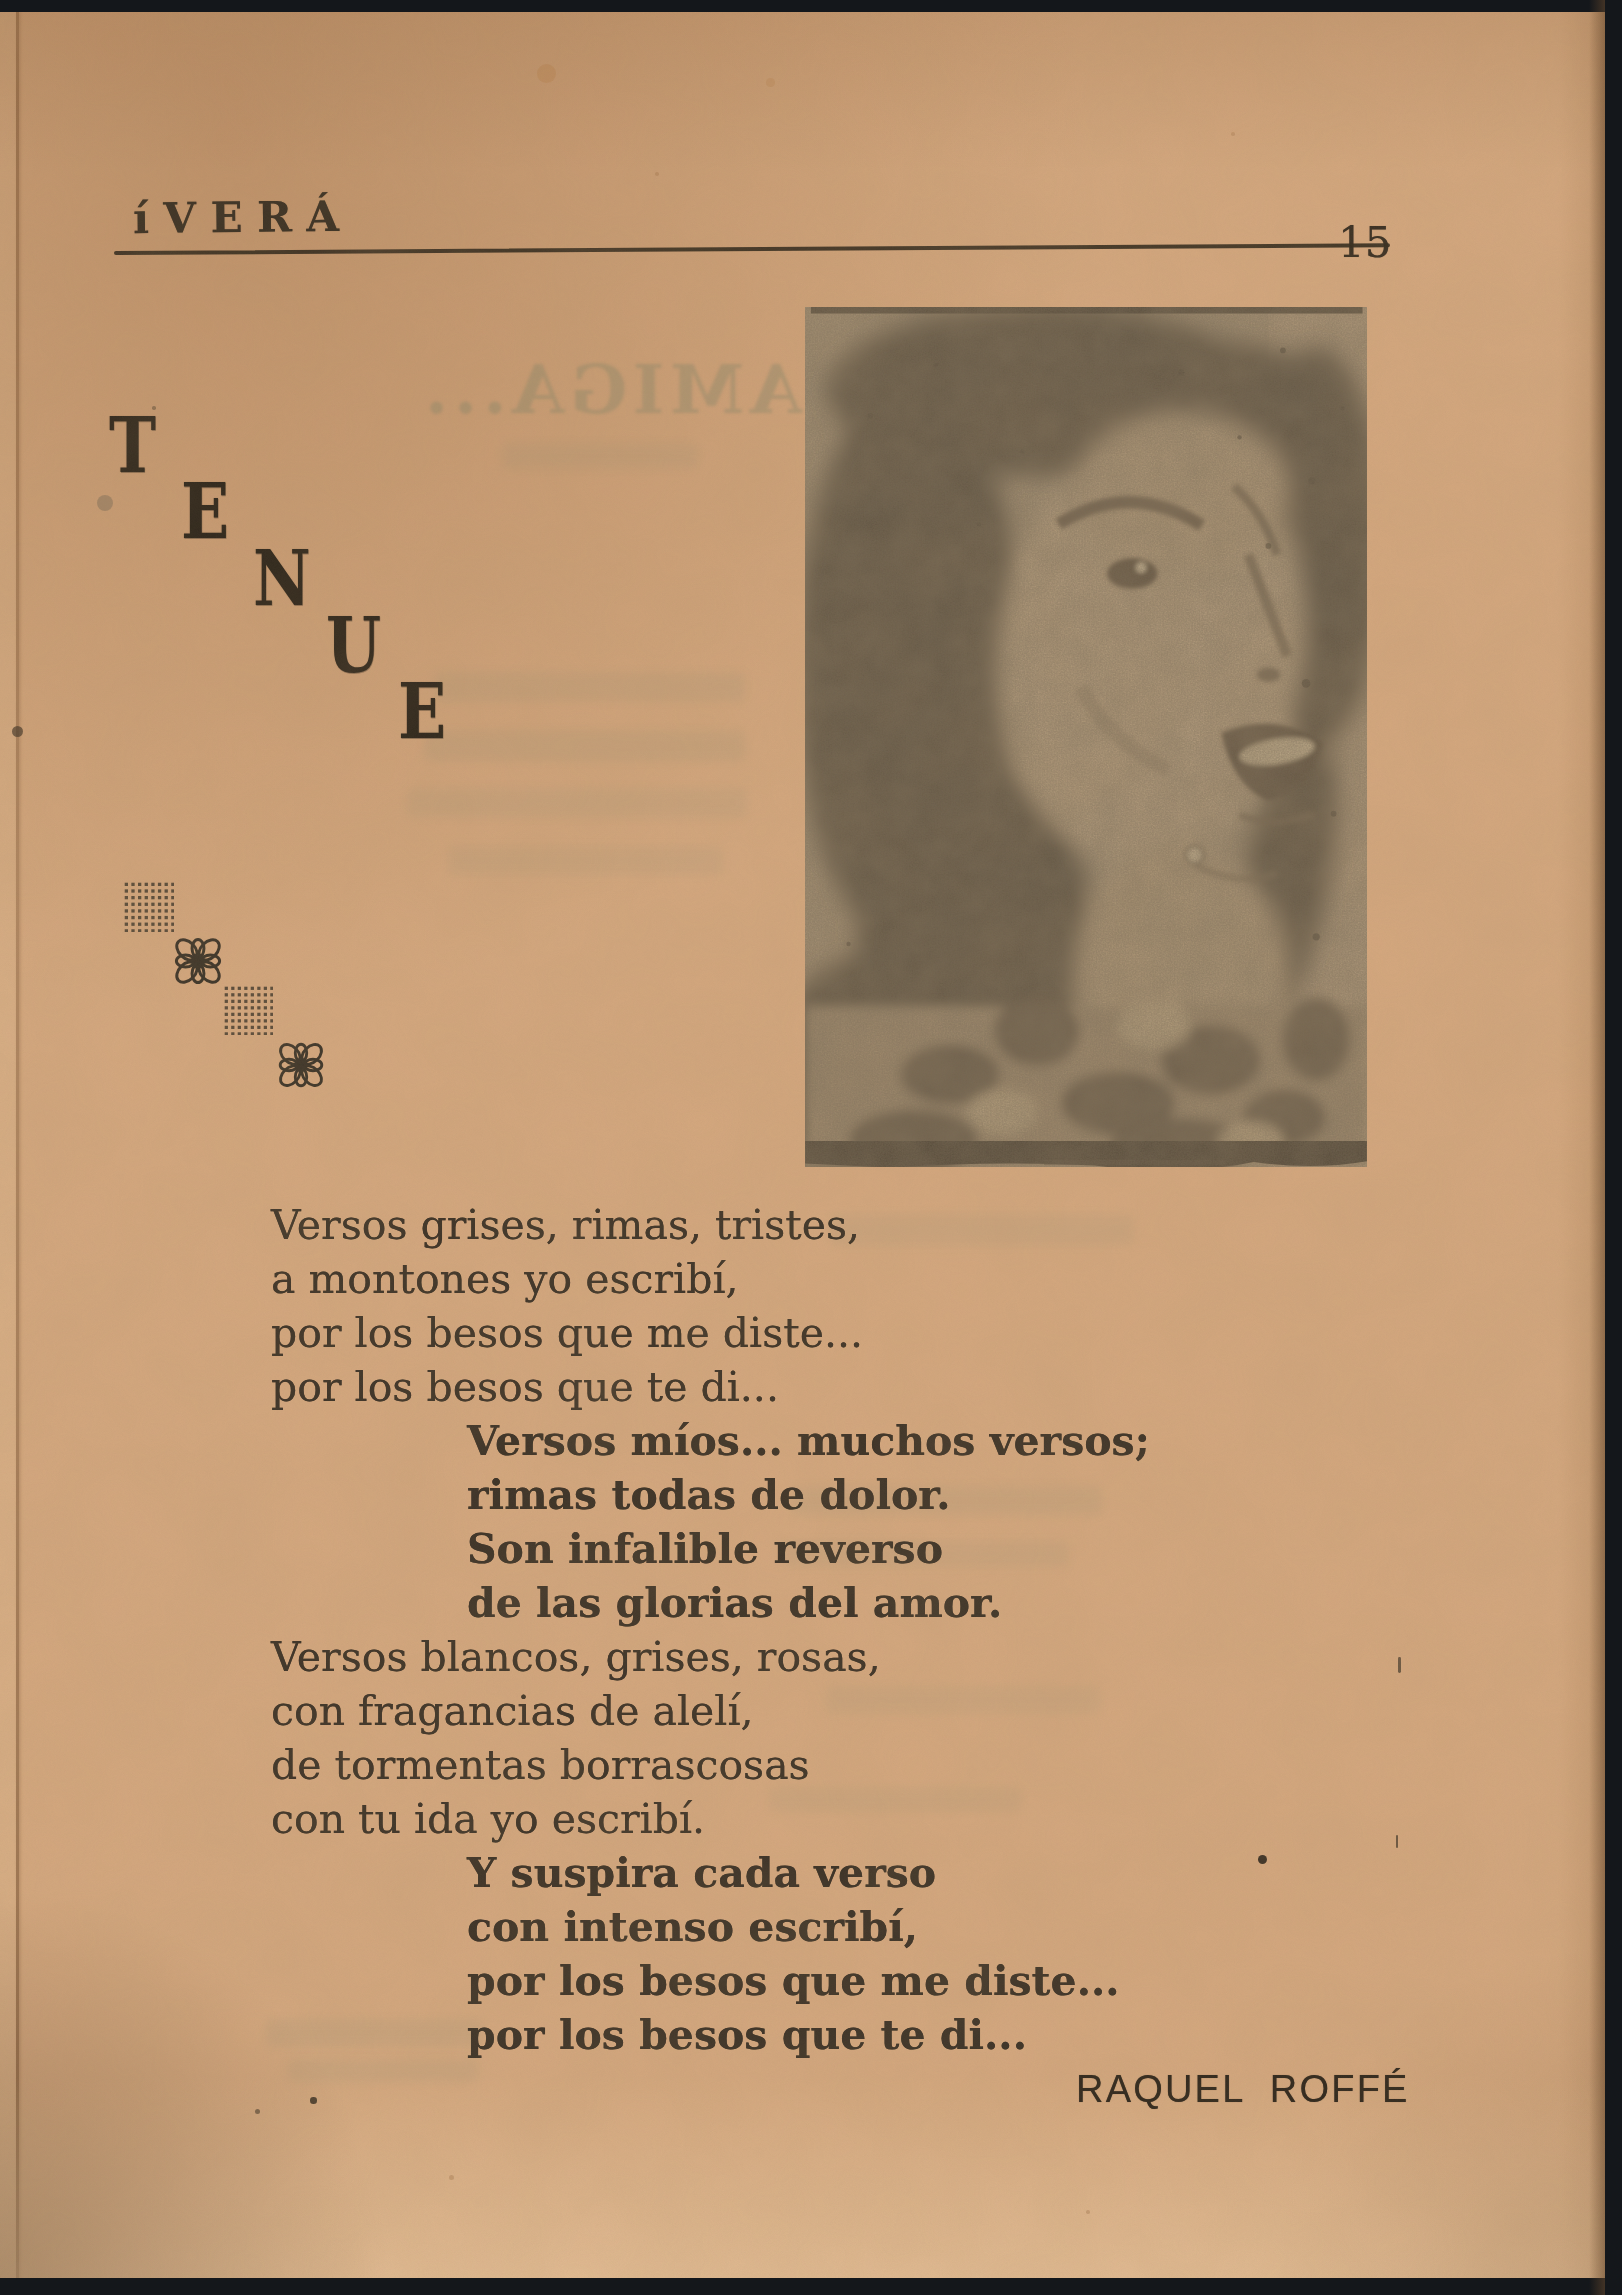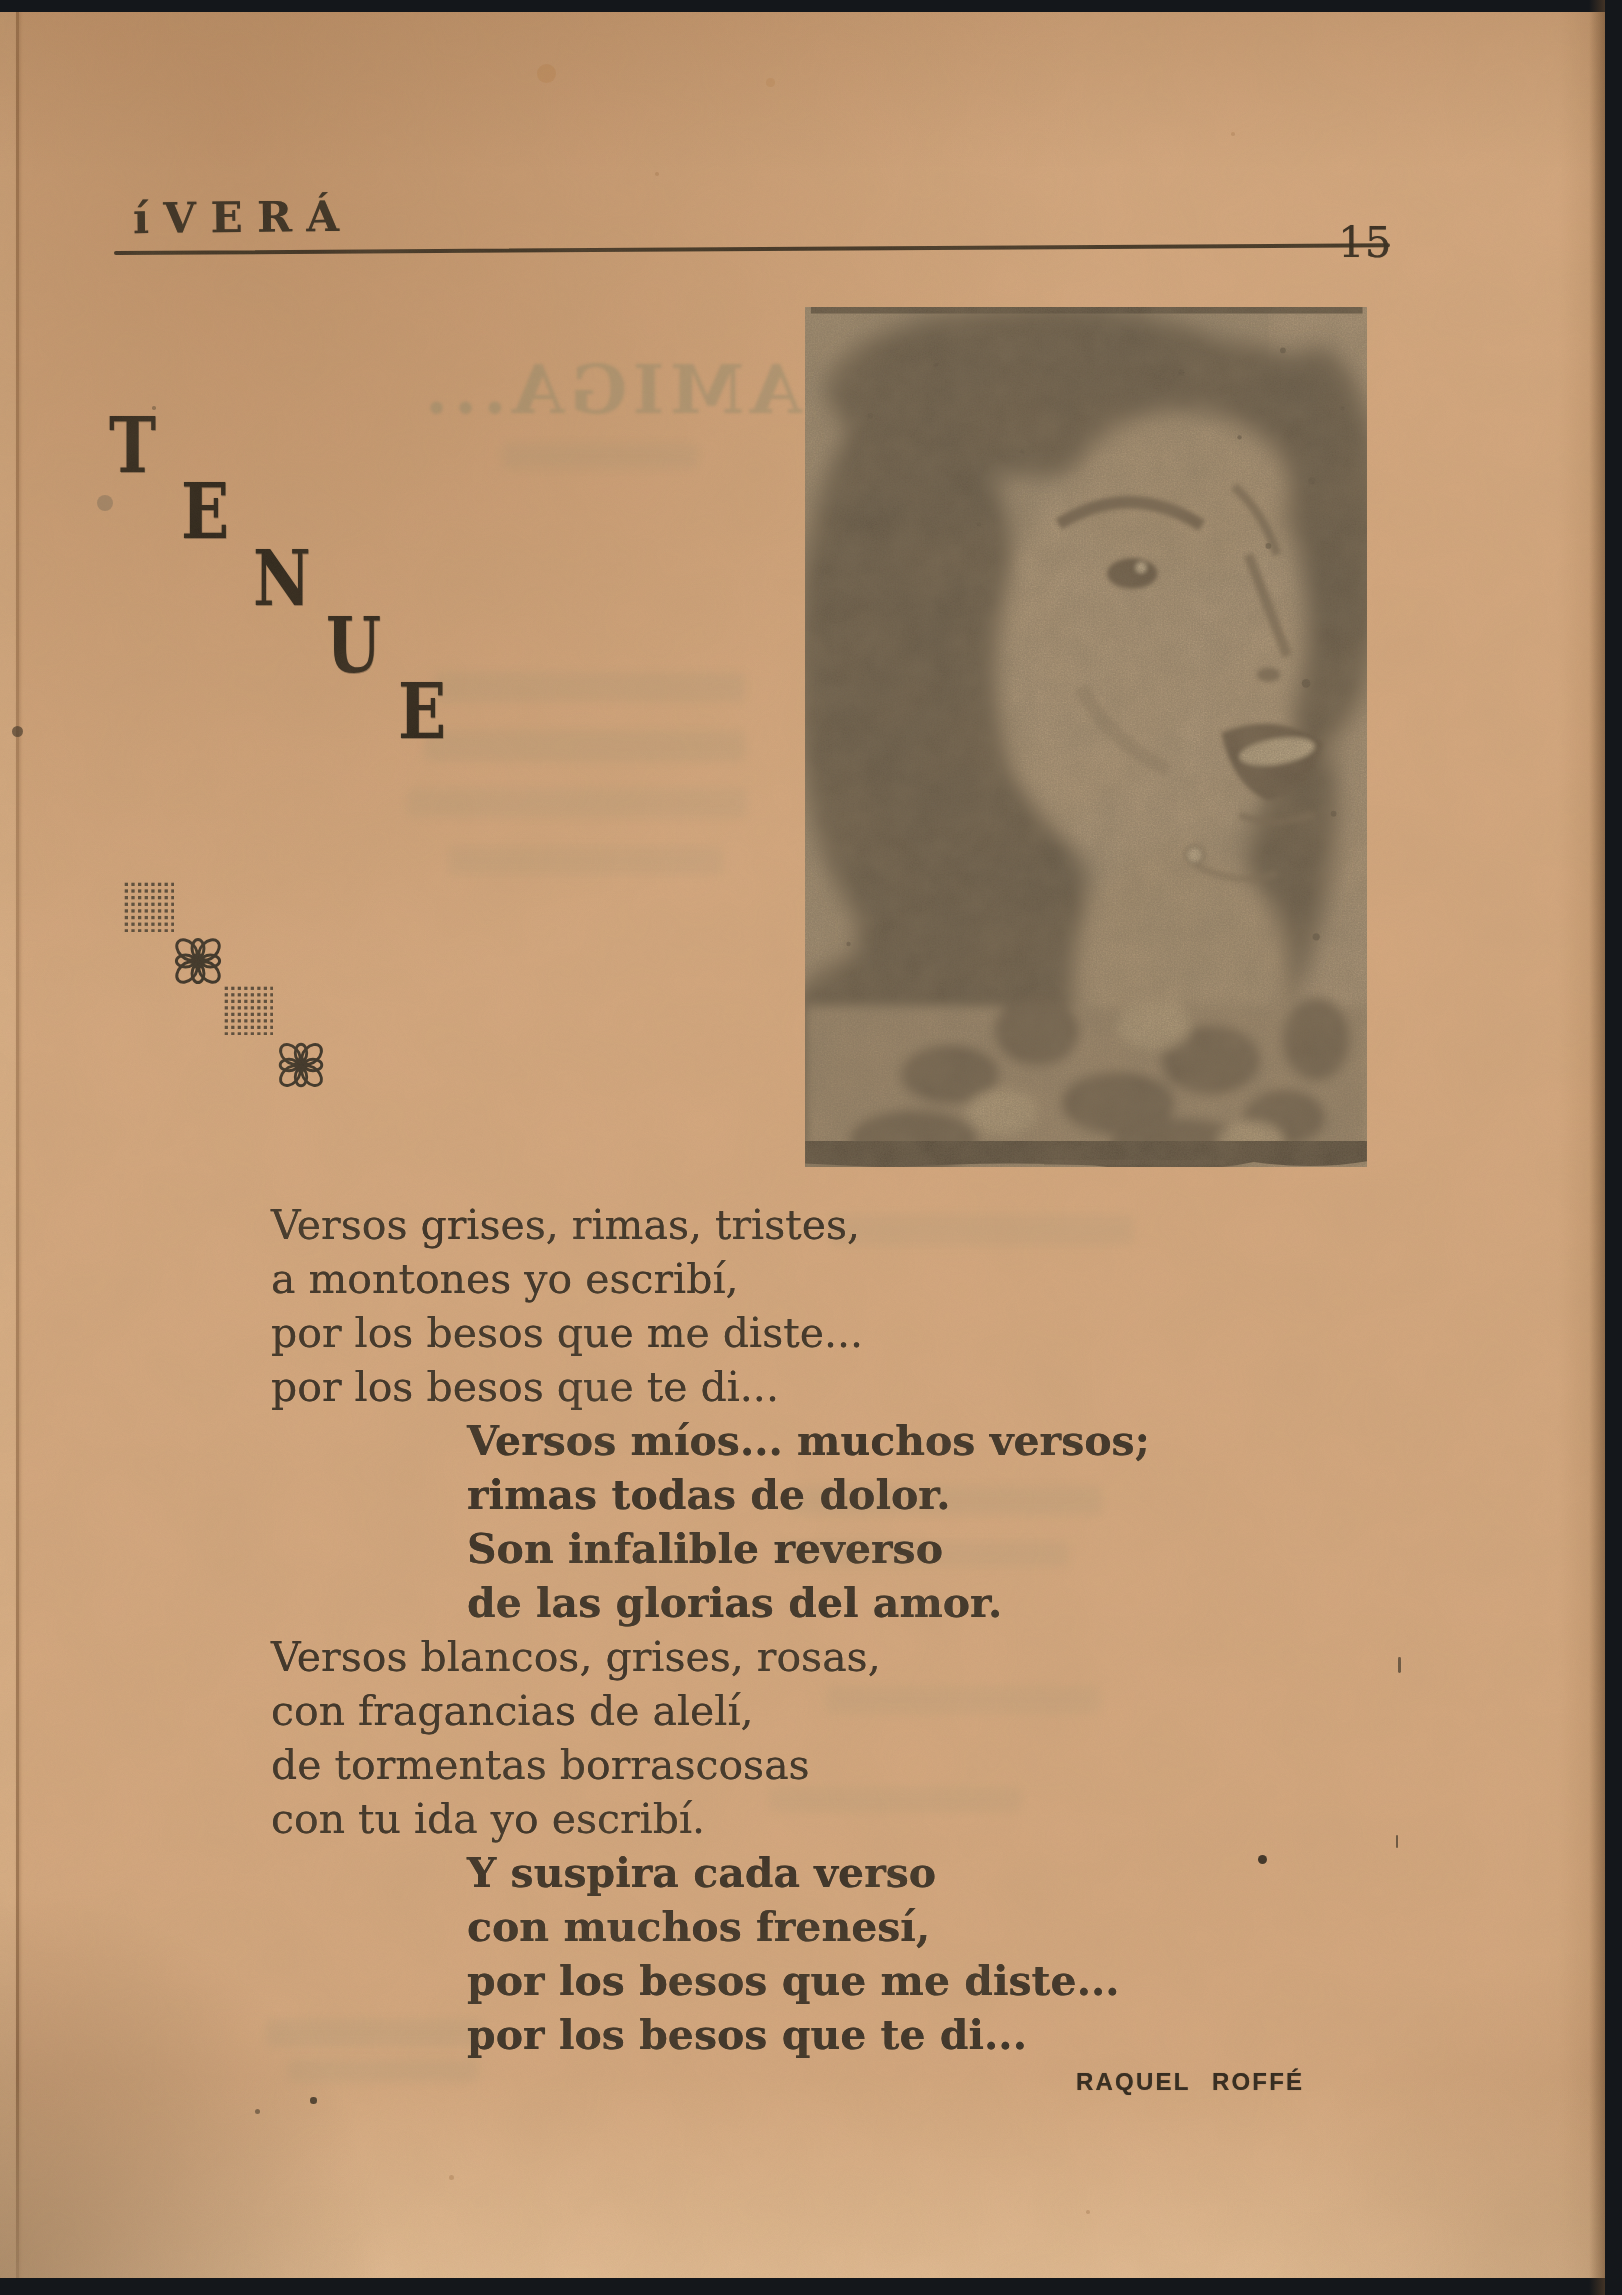--- a/index.html
+++ b/index.html
@@ -46,21 +46,21 @@
   .ghostbar{position:absolute;background:#74836d;filter:blur(5px);border-radius:5.8px;}
   #ghost-word{position:absolute;left:419px;top:350px;font-size:67px;font-weight:bold;
       color:rgba(104,121,100,.30);letter-spacing:5.8px;filter:blur(1.4px);}
   #ghost-word span{display:inline-block;transform:scaleX(-1);}
   
   #poem{position:absolute;left:271px;top:1198px;font-size:41px;line-height:54px;
       color:#2f2820;white-space:nowrap;}
   .pline{text-shadow:0 0 0.6px rgba(47,40,32,.85);}
   .pline.ind{margin-left:196px;font-weight:bold;}
   #author{position:absolute;left:1076px;top:2068px;
-      font-family:"Liberation Sans", sans-serif;font-size:24px;font-weight:bold;
+      font-family:"Liberation Sans", sans-serif;font-size:38px;font-weight:normal;
       letter-spacing:2.2px;word-spacing:13px;color:#1d1812;
       text-shadow:0 0 0.7px rgba(29,24,18,.7);}
   
   .speck{position:absolute;border-radius:50%;}
   .tick{position:absolute;background:#2e2820;border-radius:1.4px;}
   #noise{position:absolute;left:0;top:0;pointer-events:none;}
 </style>
 </head>
 <body>
 
@@ -404,21 +404,21 @@
       <div class="pline">por los besos que te di...</div>
       <div class="pline ind">Versos míos... muchos versos;</div>
       <div class="pline ind">rimas todas de dolor.</div>
       <div class="pline ind">Son infalible reverso</div>
       <div class="pline ind">de las glorias del amor.</div>
       <div class="pline">Versos blancos, grises, rosas,</div>
       <div class="pline">con fragancias de alelí,</div>
       <div class="pline">de tormentas borrascosas</div>
       <div class="pline">con tu ida yo escribí.</div>
       <div class="pline ind">Y suspira cada verso</div>
-      <div class="pline ind">con muchos frenesí,</div>
+      <div class="pline ind">con intenso escribí,</div>
       <div class="pline ind">por los besos que me diste...</div>
       <div class="pline ind">por los besos que te di...</div>
     </div>
   <div id="author">RAQUEL ROFFÉ</div>
 
   <div id="specks">
       <div class="speck" style="left: 537px; top: 64px; width: 19px; height: 19px; background: rgb(180, 118, 62); opacity: 0.3;"></div>
       <div class="speck" style="left: 766px; top: 78px; width: 8.7px; height: 8.7px; background: rgb(180, 118, 62); opacity: 0.25;"></div>
       <div class="speck" style="left: 97px; top: 495px; width: 16px; height: 16px; background: rgb(111, 99, 84); opacity: 0.45;"></div>
       <div class="speck" style="left: 11.6px; top: 726px; width: 11px; height: 11px; background: rgb(58, 47, 35); opacity: 0.7;"></div>

